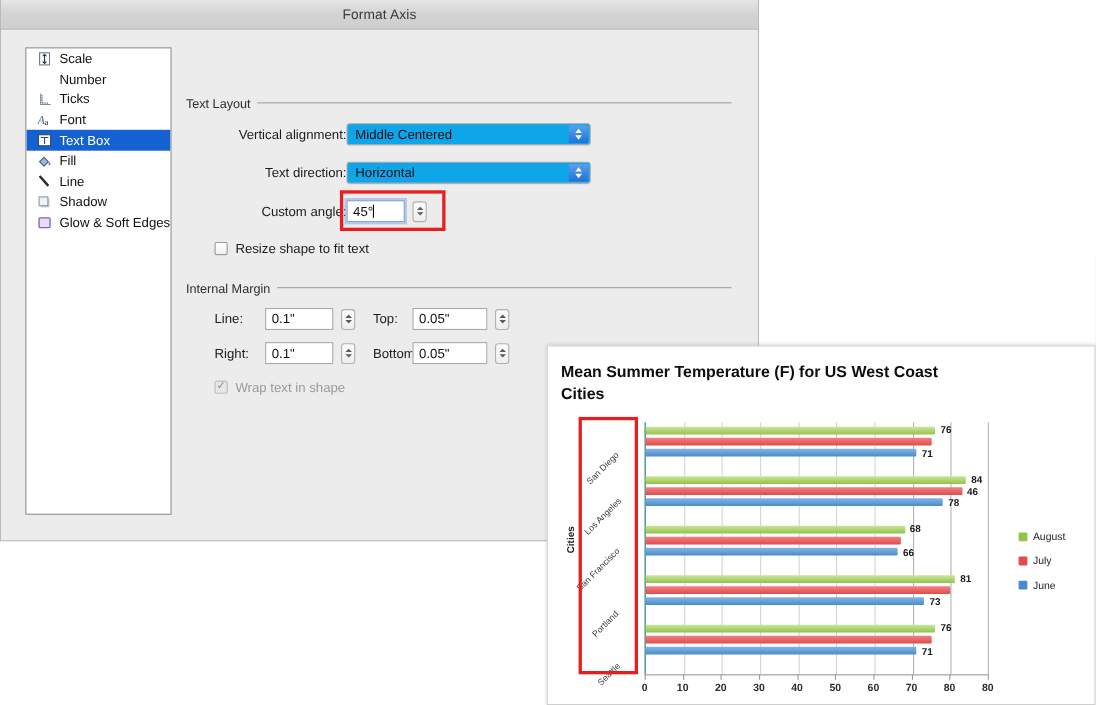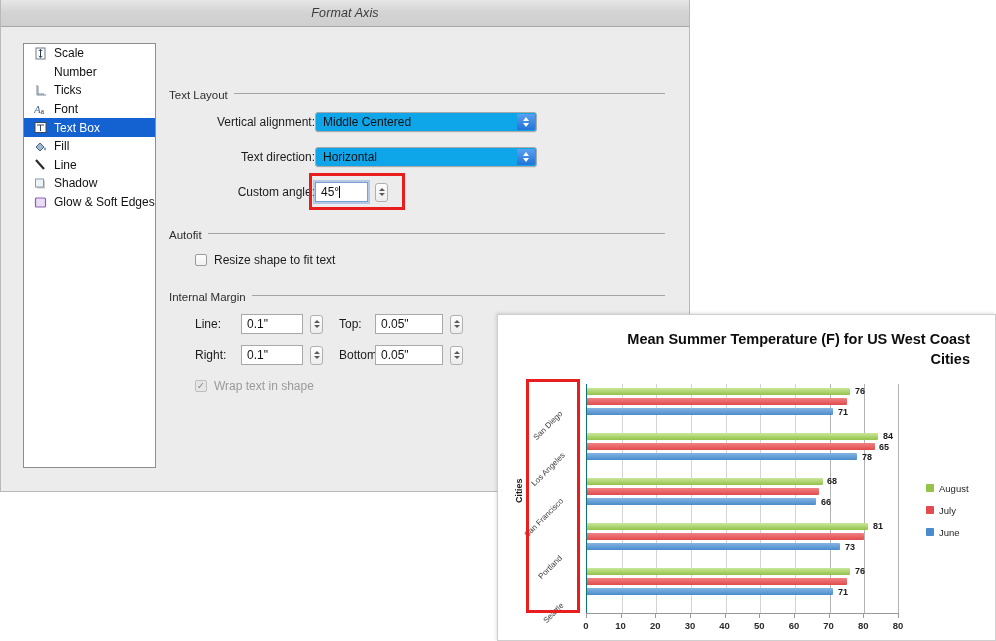--- a/index.html
+++ b/index.html
@@ -25,21 +25,20 @@
   #titlebar {
     height: 27px;
     background: linear-gradient(to bottom, #e6e6e6 0%, #d3d3d3 50%, #cfcfcf 100%);
     border-bottom: 1px solid #a8a8a8;
     display: flex; align-items: center; justify-content: center;
     position: relative;
   }
   #titlebar .ttl {
     font-size: 12.5px; color: #3a3a3a; font-weight: 400;
     letter-spacing: .1px;
-    font-style: italic;
   }
   #dialog-body {
     position: absolute; top: 27px; left:0; right:0; bottom: 0;
     background: #ececec;
     display: flex;
   }
 
   
   #sidebar {
     position: absolute;
@@ -195,21 +194,21 @@
   #chart {
     position: absolute;
     left: 497px; top: 314px;
     width: 499px; height: 327px;
     background: #ffffff;
     border: 1px solid #cfcfcf;
     box-shadow: -1px -1px 3px rgba(0,0,0,.12);
   }
   #chart-title {
     position:absolute; left: 12px; top: 14px; width: 460px;
-    text-align: right;
+    text-align: left;
     font-size: 14.5px; font-weight: bold; color: #0d0d0d;
     line-height: 20px;
   }
   #plot {
     position: absolute;
     left: 88px; top: 69px;
     width: 312px; height: 229px;
     border-left: 1px solid #0f766e;
   }
   .vgrid {
@@ -403,24 +402,20 @@
             <span class="caret"></span>
         </div>
         <div class="stepper">
             <i class="up"></i>
             <i class="dn"></i>
           </div>
         <div class="redbox" style="left:140px; top:-6px; width:96px; height:37px;"></div>
       </div>
 
 
-      <div class="group-head" style="margin-top:20px;">
-        <span class="grule"></span>
-        <span class="gt">Autofit</span>
-      </div>
 
       <div class="cbrow" style="margin-top:10px;">
         <span class="cbox"></span>
         <span class="ctxt">Resize shape to fit text</span>
       </div>
 
       <div class="group-head" style="margin-top:16px;">
         <span class="grule"></span>
         <span class="gt">Internal Margin</span>
       </div>
@@ -506,21 +501,21 @@
       <div class="bar jun" style="top:20px; width:246.1px;"></div>
       <div class="dlab" style="left:268px; top:-2px;">76</div>
       <div class="dlab" style="left:251px; top:19px;">71</div>
     </div>
 
     <div class="grp" style="top:49px;">
       <div class="bar aug" style="top:0px;  width:291.1px;"></div>
       <div class="bar jul" style="top:10px; width:287.6px;"></div>
       <div class="bar jun" style="top:20px; width:270.3px;"></div>
       <div class="dlab" style="left:296px; top:-2px;">84</div>
-      <div class="dlab" style="left:292px; top:9px;">65</div>
+      <div class="dlab" style="left:292px; top:9px;">46</div>
       <div class="dlab" style="left:275px; top:19px;">78</div>
     </div>
 
     <div class="grp" style="top:94px;">
       <div class="bar aug" style="top:0px;  width:235.7px;"></div>
       <div class="bar jul" style="top:10px; width:232.2px;"></div>
       <div class="bar jun" style="top:20px; width:228.8px;"></div>
       <div class="dlab" style="left:240px; top:-2px;">68</div>
       <div class="dlab" style="left:234px; top:19px;">66</div>
     </div>

